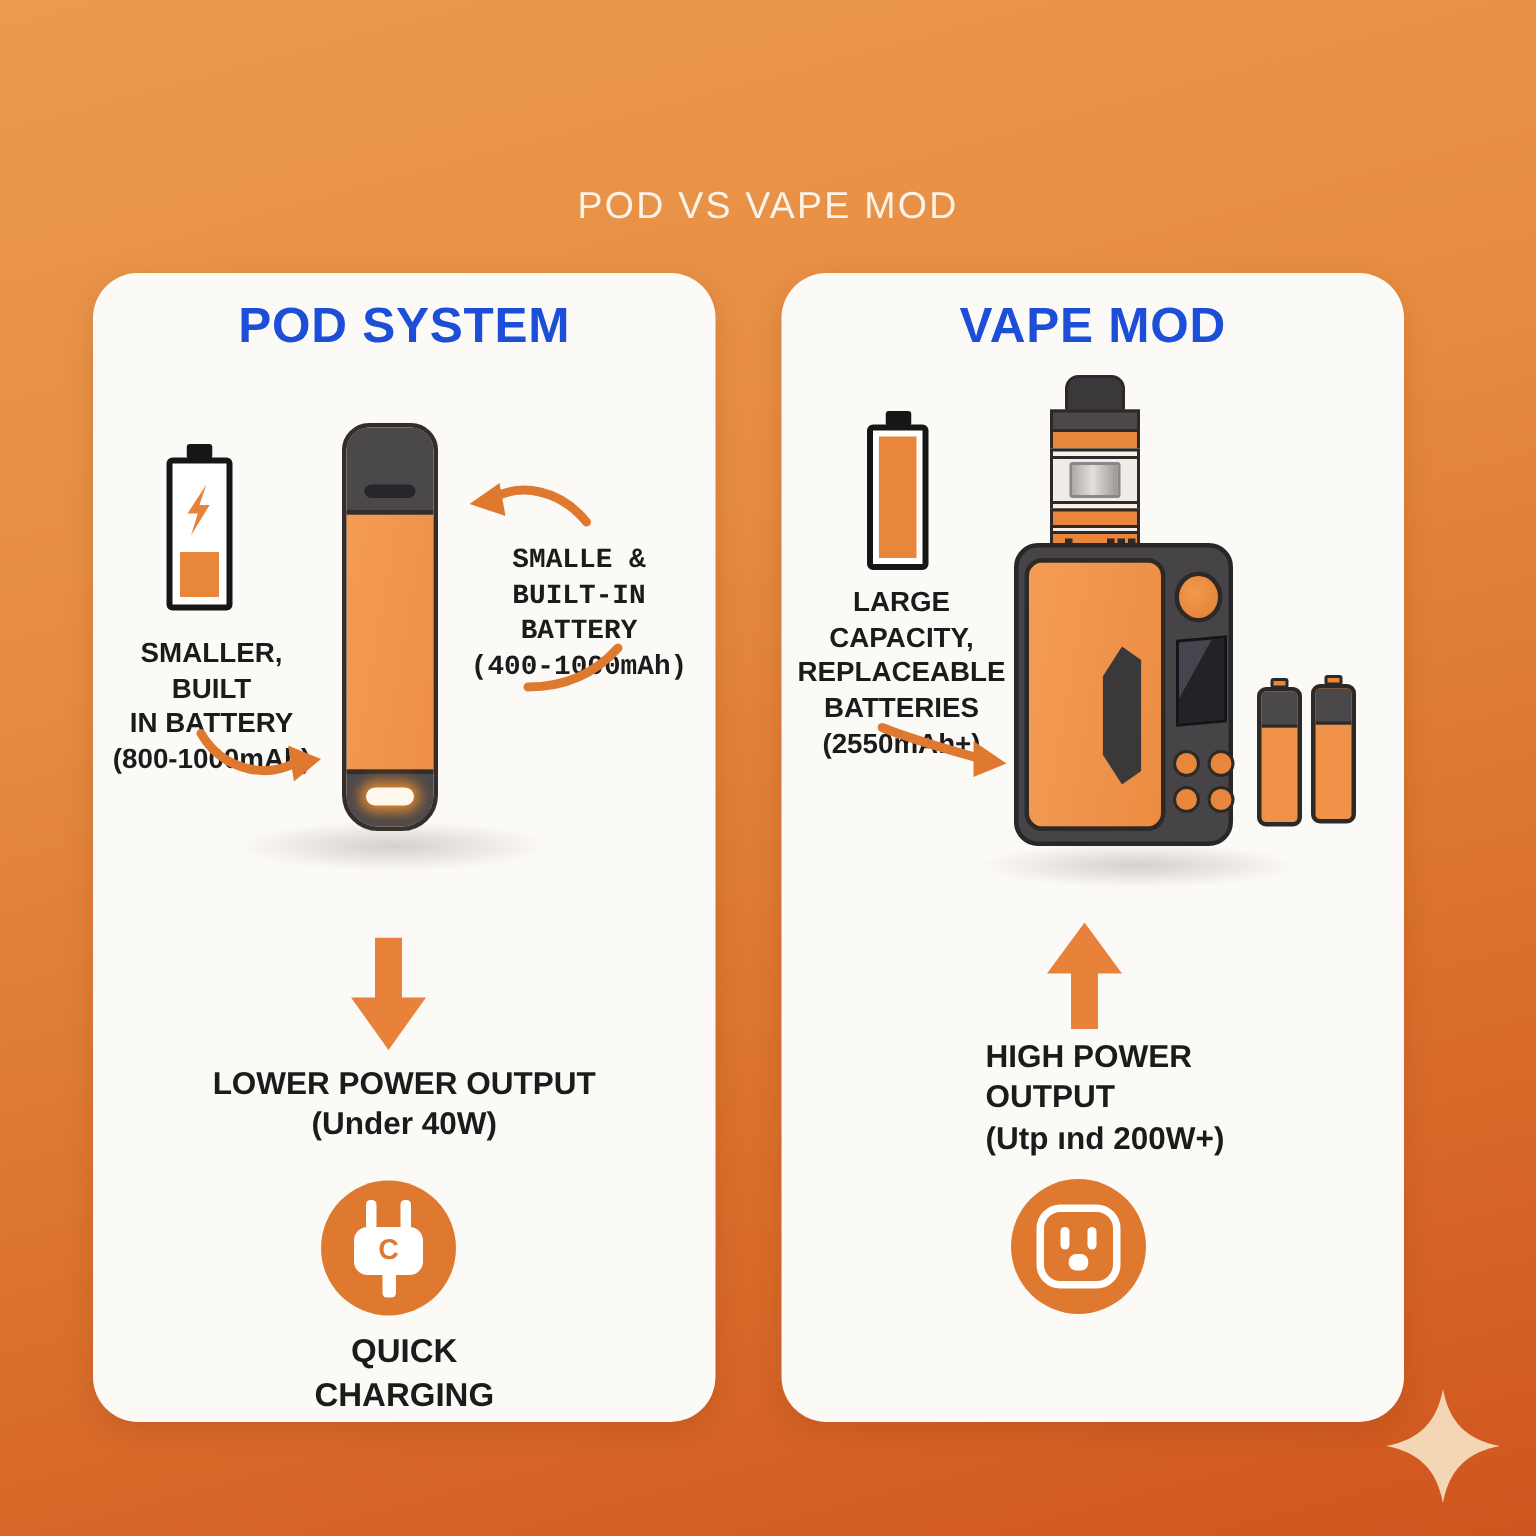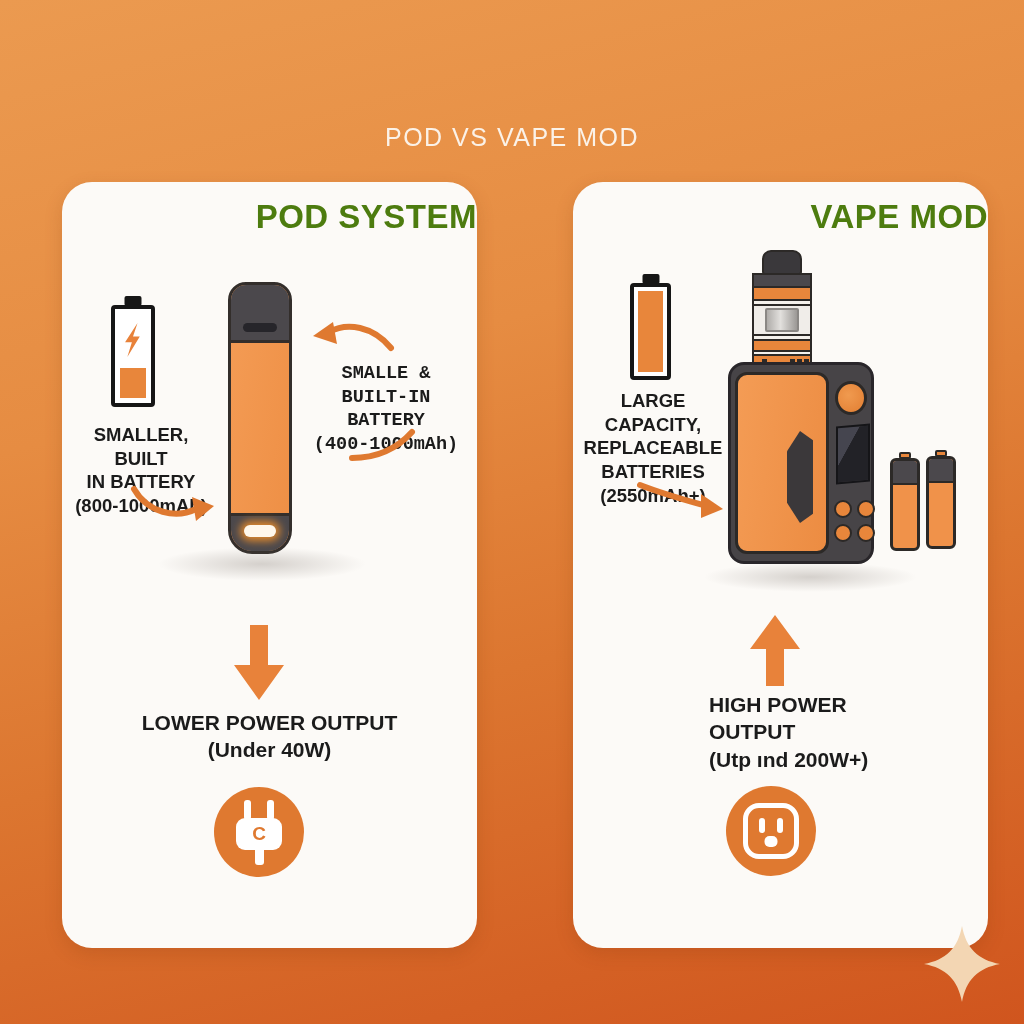--- a/index.html
+++ b/index.html
@@ -11,23 +11,23 @@
   
   .title { position:absolute; top:44px; left:0; width:100%; text-align:center;
            font-size:45px; font-weight:800; letter-spacing:.5px; color:#FDFBF6; }
   .subtitle { position:absolute; top:103px; left:0; width:100%; text-align:center;
               font-size:25px; font-weight:500; letter-spacing:1.5px; color:#FBF2E8;margin-top:20px; }
 
   
   .card { position:absolute; top:182px; width:415px; height:766px; background:#FCFAF7;
           border-radius:30px; box-shadow:0 6px 18px rgba(120,50,10,.18); }
   .pod-card { left:62px; }
-  .mod-card { left:573px;padding-left:28px; }
-  .card-heading { position:absolute; top:16px; left:0; width:100%; text-align:right;
-                  font-size:33px; font-weight:800; color:#4d7c0f; letter-spacing:.5px; }
+  .mod-card { left:521px;padding-left:28px; }
+  .card-heading { position:absolute; top:16px; left:0; width:100%; text-align:center;
+                  font-size:33px; font-weight:800; color:#1d4ed8; letter-spacing:.5px; }
 
   .preline { white-space:pre-line; }
   .note { position:absolute; font-size:18.5px; font-weight:700; color:#1B1B1B;
           line-height:1.28; text-align:center; }
   .big-label { position:absolute; font-size:21px; font-weight:700; color:#1B1B1B;
                line-height:1.3; text-align:center; }
 
   
   .battery { position:absolute; }
   .battery .nub { position:absolute; top:-9px; left:50%; transform:translateX(-50%);
@@ -172,20 +172,22 @@
       <div class="plug-prongs">
           <div></div>
           <div></div>
         </div>
       <div class="plug-body">
         <span>C</span>
       </div>
       <div class="plug-stem"></div>
     </div>
 
+    <div class="big-label preline" style="left:0; top:705px; width:100%; font-size:22px;">QUICK
+CHARGING</div>
   </div>
 
   <div class="card mod-card">
     <div class="card-heading">VAPE MOD</div>
 
     <div class="battery batt-mod">
       <div class="nub"></div>
       <div class="body">
         <div class="fill"></div>
       </div>

